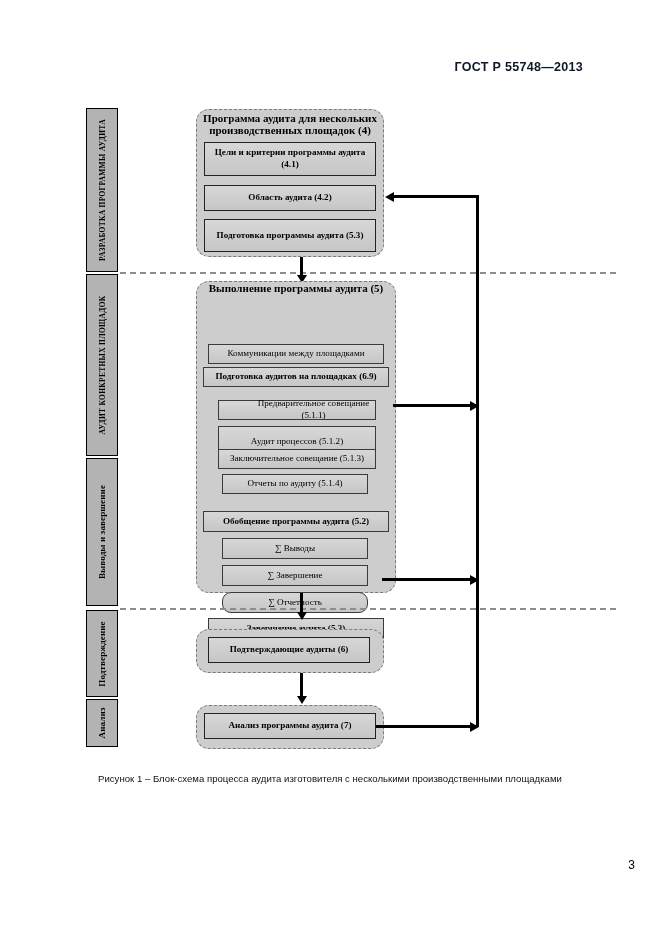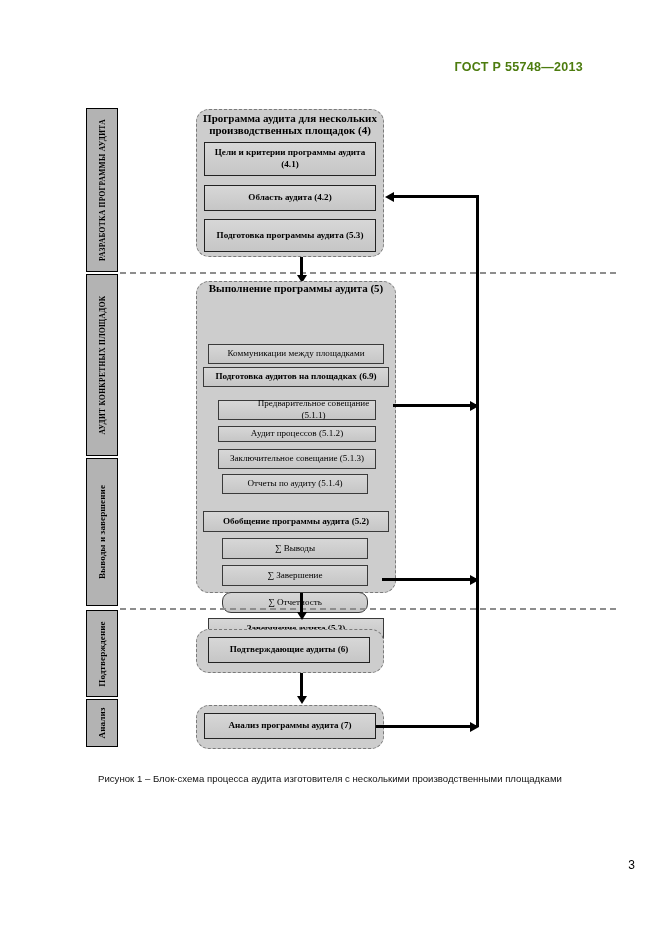--- a/index.html
+++ b/index.html
@@ -7,21 +7,21 @@
     width:661px;height:935px;position:relative;
     background:#ffffff;
     font-family:"Liberation Serif", serif;
     overflow:hidden;
   }
   
   #std-header{
     position:absolute;left:0;top:60px;width:583px;
     text-align:right;
     font-family:"Liberation Sans", sans-serif;
-    font-weight:bold;font-size:12.5px;color:#4d7c0f;
+    font-weight:bold;font-size:12.5px;color:#0f172a;
     letter-spacing:0.3px;
   }
   
   #page-number{
     position:absolute;left:595px;top:858px;width:40px;
     text-align:right;
     font-family:"Liberation Sans", sans-serif;
     font-size:12px;color:#000;
   }
   
@@ -160,21 +160,21 @@
 <div class="group" style="left:196px;top:281px;width:200px;height:312px;">
 </div>
 <div class="group-title" style="left:200px;top:283px;width:192px;">Выполнение программы аудита (5)</div>
 
 <div class="box thin-border" style="left:208px;top:296px;width:176px;height:20px;">Коммуникации между площадками</div>
 
 <div class="box bold thin-border" style="left:203px;top:319px;width:186px;height:20px;">Подготовка аудитов на площадках (6.9)</div>
 
 <div class="box thin-border" style="left:218px;top:352px;width:158px;height:20px;padding-left:36px;">Предварительное совещание (5.1.1)</div>
 
-<div class="box thin-border" style="left:218px;top:378px;width:158px;height:16px;">Аудит процессов (5.1.2)</div>
+<div class="box thin-border" style="left:218px;top:378px;width:158px;height:31px;">Аудит процессов (5.1.2)</div>
 
 <div class="box thin-border" style="left:218px;top:401px;width:158px;height:20px;">Заключительное совещание (5.1.3)</div>
 
 <div class="box thin-border" style="left:222px;top:426px;width:146px;height:20px;">Отчеты по аудиту (5.1.4)</div>
 
 <div class="box bold thin-border" style="left:203px;top:463px;width:186px;height:21px;">Обобщение программы аудита (5.2)</div>
 
 <div class="box thin-border" style="left:222px;top:490px;width:146px;height:21px;">∑ Выводы</div>
 
 <div class="box thin-border" style="left:222px;top:517px;width:146px;height:21px;">∑ Завершение</div>

